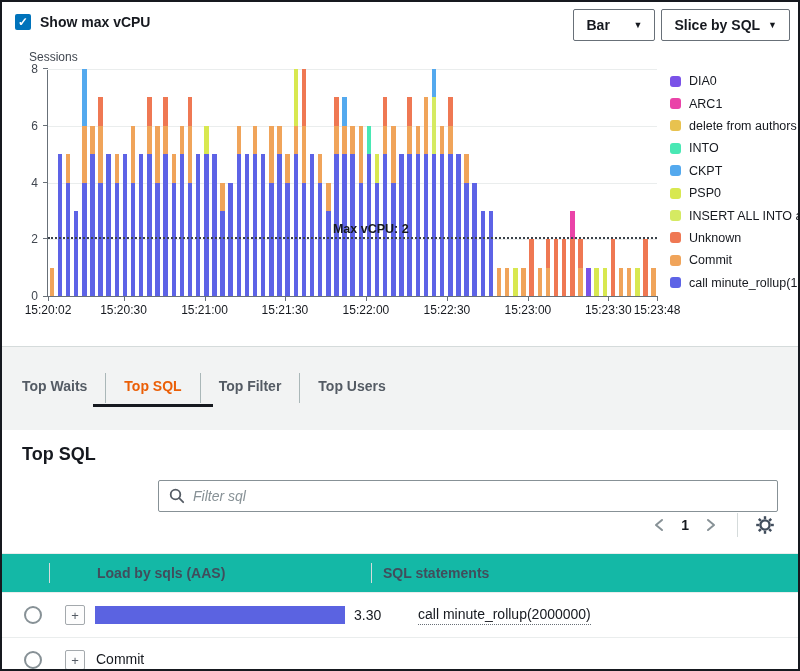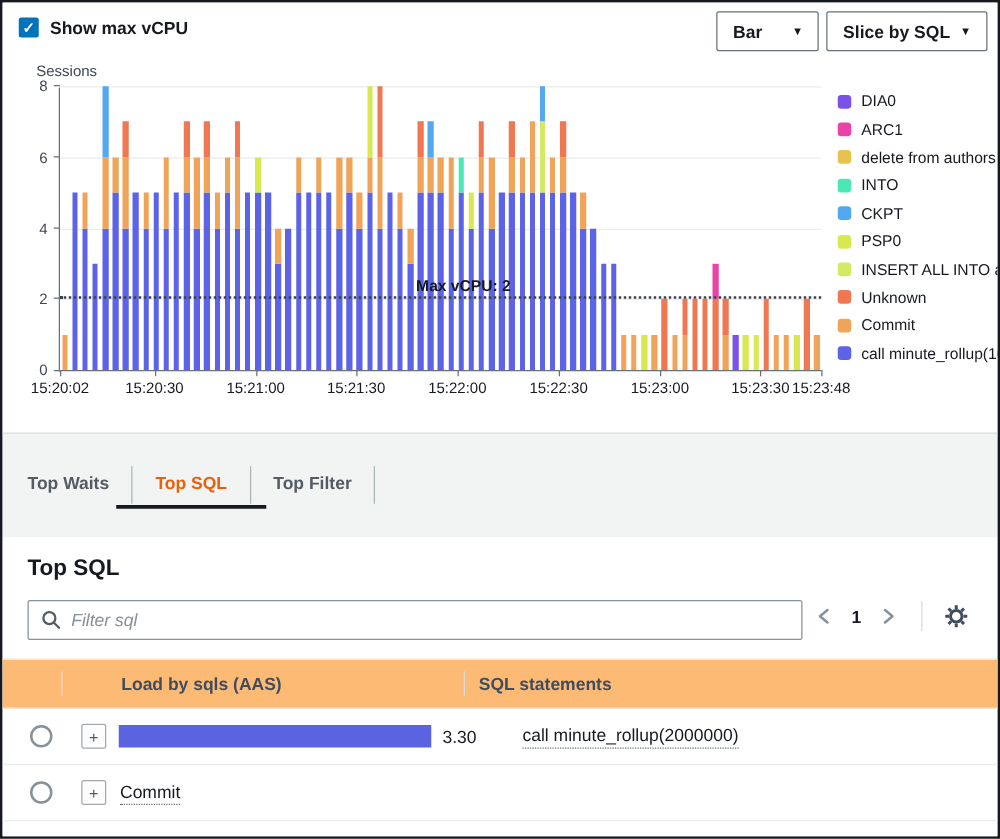--- a/index.html
+++ b/index.html
@@ -51,34 +51,34 @@
   .tab:first-child { padding-left: 0; }
   .tab.active { color: var(--accent-orange, #eb5f07); }
   .tab.active::after { content: ""; position: absolute; left: -13px; right: -13px; bottom: 0; height: 3px; background: #16191f; }
   .tab:first-child.active::after { left: 0; }
   .tab-divider { width: 1px; height: 30px; background: #aab7b8; margin-bottom: 4px; }
 
   
   .sql-card { background: #fff; height: 243px; padding: 14px 20px 0; }
   .sql-title { font-size: 18px; font-weight: 700; color: #16191f; margin-bottom: 15px; }
 
-  .filter-row { display: flex; align-items: flex-start; }
+  .filter-row { display: flex; align-items: flex-end; flex-direction: column; }
   .filter-box { width: 620px; height: 32px; border: 1px solid #879196; border-radius: 2px; display: flex; align-items: center; padding: 0 10px; gap: 8px; background: #fff; }
   .filter-box svg { flex: 0 0 auto; }
   .filter-input { border: none; outline: none; flex: 1; font-size: 14px; font-family: "Liberation Sans", sans-serif; color: #16191f; background: transparent; }
   .filter-input::placeholder { font-style: italic; color: #879196; }
 
   .pagination { margin-left: auto; display: flex; align-items: center; gap: 4px; }
   .page-btn { width: 24px; height: 24px; display: flex; align-items: center; justify-content: center; color: #879196; cursor: pointer; }
   .page-num { font-size: 14px; font-weight: 700; color: #16191f; padding: 0 6px; cursor: pointer; }
   .pag-divider { width: 1px; height: 24px; background: #d5dbdb; margin: 0 10px; }
   .gear-btn { width: 26px; height: 26px; display: flex; align-items: center; justify-content: center; cursor: pointer; }
 
   .sql-table { margin: 15px -20px 0; }
-  .thead { height: 40px; background: #fdba74; border-top: 1px solid #eaeded; border-bottom: 1px solid #eaeded; display: flex; align-items: center; }
+  .thead { height: 40px; background: #14b8a6; border-top: 1px solid #eaeded; border-bottom: 1px solid #eaeded; display: flex; align-items: center; }
   .th { font-size: 14px; font-weight: 700; color: #414d5c; }
   .th-sel { flex: 0 0 48px; height: 20px; border-right: 1px solid #d5dbdb; }
   .th-load { flex: 0 0 322px; padding-left: 47px; height: 20px; line-height: 20px; border-right: 1px solid #d5dbdb; }
   .th-sql { flex: 1; padding-left: 11px; }
 
   .trow { height: 45px; display: flex; align-items: center; border-bottom: 1px solid #eaeded; }
   .radio { width: 18px; height: 18px; border: 2px solid #879196; border-radius: 50%; margin-left: 22px; background: #fff; cursor: pointer; flex: 0 0 18px; }
   .expand-btn { width: 20px; height: 20px; border: 1px solid #a4a9ad; border-radius: 2px; background: #fdfdfd; margin-left: 23px; display: flex; align-items: center; justify-content: center; font-size: 13px; color: #545b64; cursor: pointer; flex: 0 0 20px; }
   .load-cell { flex: 0 0 312px; margin-left: 10px; display: flex; align-items: center; }
   .load-bar { height: 18px; }
@@ -322,20 +322,21 @@
 </div>
 
 <div class="tabs-band">
   <div class="tabs-row">
     <div class="tab">Top Waits</div>
     <div class="tab-divider"></div>
     <div class="tab active">Top SQL</div>
     <div class="tab-divider"></div>
     <div class="tab">Top Filter</div>
     <div class="tab-divider"></div>
+    <div class="tab">Top Users</div>
   </div>
 </div>
 
 <div class="sql-card">
   <div class="sql-title">Top SQL</div>
 
   <div class="filter-row">
     <div class="filter-box">
       <svg width="16" height="16" viewBox="0 0 16 16">
         <circle cx="6.5" cy="6.5" r="4.8" fill="none" stroke="#545b64" stroke-width="1.8"></circle>

